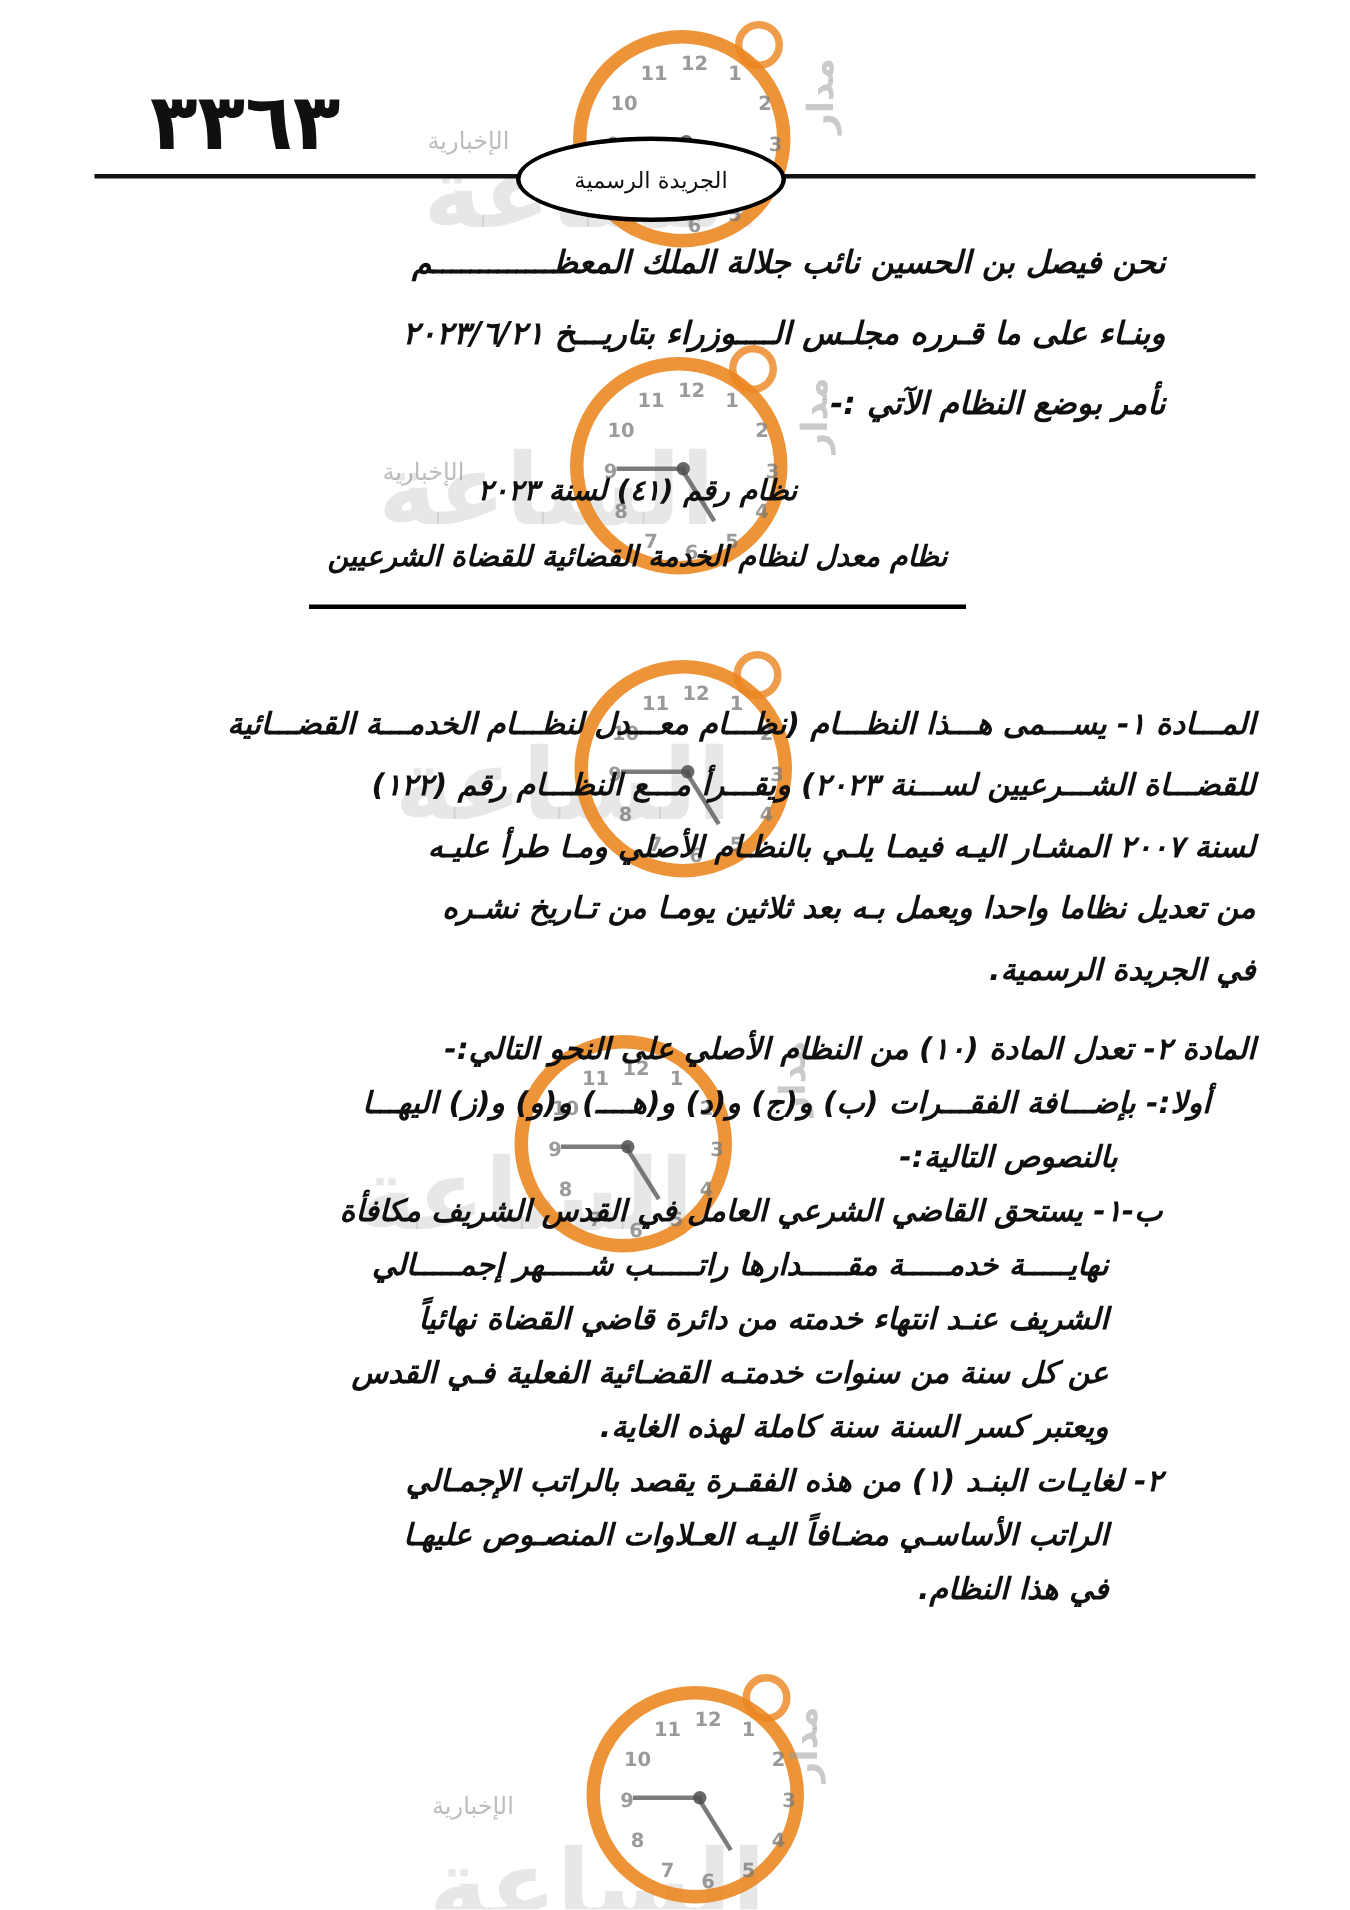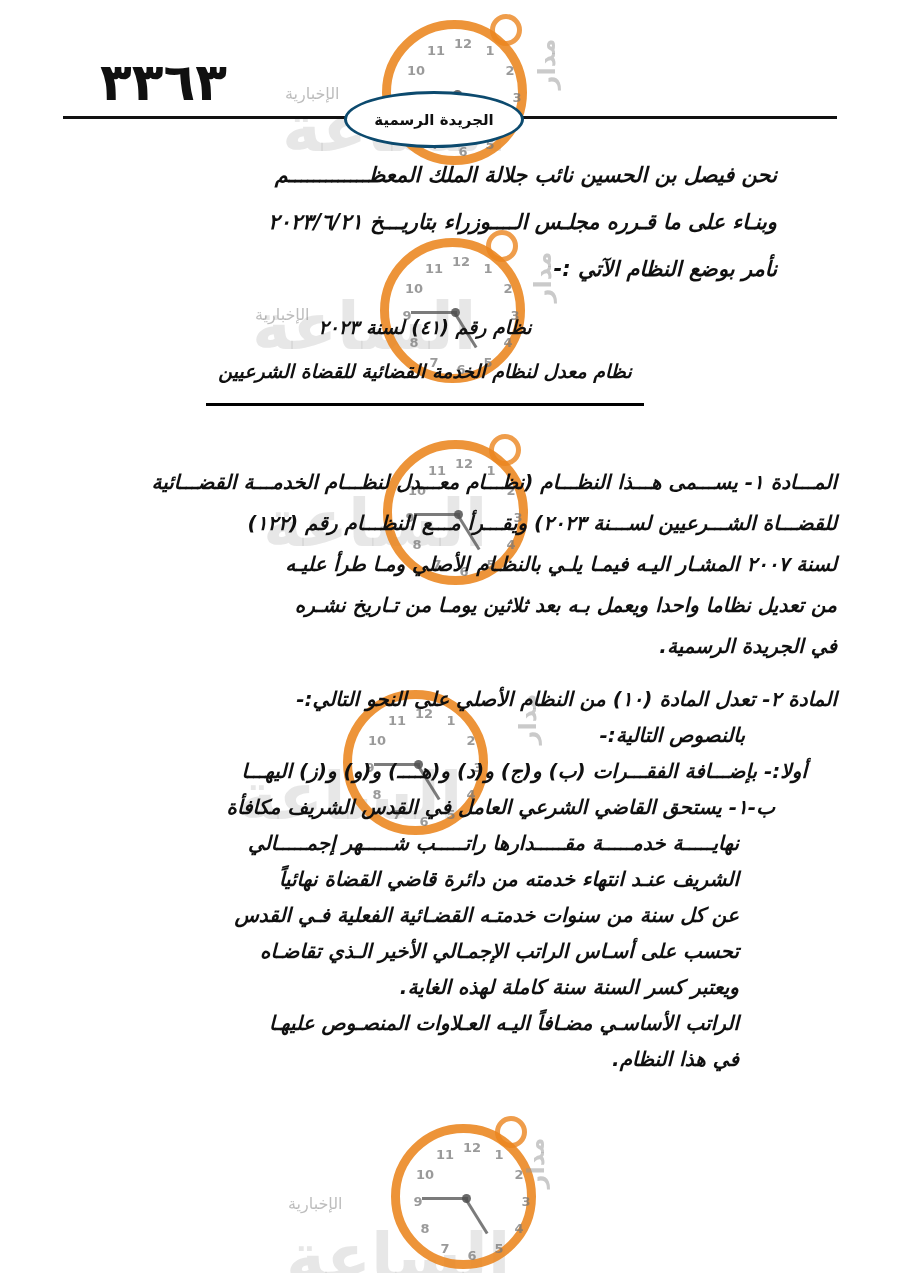--- a/index.html
+++ b/index.html
@@ -5,23 +5,23 @@
   html,body{margin:0;padding:0;background:#ffffff;}
   .page{
     position:relative;width:900px;height:1273px;background:#ffffff;
     overflow:hidden;font-family:"DejaVu Sans",sans-serif;color:#101010;
   }
   
   .page-number{position:absolute;top:52px;left:100px;font-size:52px;font-weight:bold;z-index:2;letter-spacing:2px;}
   .header-rule{position:absolute;top:116px;left:63px;width:774px;height:3px;background:#111;z-index:2;}
   .gazette-oval{
     position:absolute;top:91px;left:344px;width:174px;height:51px;
-    border:3px solid #0c4a6e;border-radius:50%;background:#fff;z-index:3;
+    border:3px solid #000000;border-radius:50%;background:#fff;z-index:3;
     display:flex;align-items:center;justify-content:center;
-    font-size:15px;font-weight:bold;direction:rtl;
+    font-size:15px;font-weight:normal;direction:rtl;
   }
   
   .content{
     position:absolute;top:152px;left:63px;width:774px;z-index:2;
     direction:rtl;text-align:right;font-weight:bold;color:#101010;
   }
   .line{white-space:nowrap;font-style:italic;}
   .preamble{padding-right:60px;font-size:21px;line-height:47px;}
   .title-block{margin-top:12px;text-align:center;font-size:19px;line-height:44px;position:relative;left:-25px;}
   .title-underline{width:438px;height:0;border-top:3px solid #000;margin:10px auto 0;}
@@ -199,28 +199,28 @@
       <div class="line">المـــادة ١- يســـمى هـــذا النظـــام (نظـــام معـــدل لنظـــام الخدمـــة القضـــائية</div>
       <div class="line">للقضـــاة الشـــرعيين لســـنة ٢٠٢٣) ويقـــرأ مـــع النظـــام رقم (١٢٢)</div>
       <div class="line">لسنة ٢٠٠٧ المشـار اليـه فيمـا يلـي بالنظـام الأصلي ومـا طرأ عليـه</div>
       <div class="line">من تعديل نظاما واحدا ويعمل بـه بعد ثلاثين يومـا من تـاريخ نشـره</div>
       <div class="line">في الجريدة الرسمية.</div>
     </div>
 
     <div class="article article-2">
       <div class="line">المادة ٢- تعدل المادة (١٠) من النظام الأصلي على النحو التالي:-</div>
 
+      <div class="line ind-1">أولا:- بإضـــافة الفقـــرات (ب) و(ج) و(د) و(هــــ) و(و) و(ز) اليهـــا</div>
       <div class="line ind-1b">بالنصوص التالية:-</div>
-      <div class="line ind-1">أولا:- بإضـــافة الفقـــرات (ب) و(ج) و(د) و(هــــ) و(و) و(ز) اليهـــا</div>
 
       <div class="line ind-2">ب-١- يستحق القاضي الشرعي العامل في القدس الشريف مكافأة</div>
       <div class="line ind-2b">نهايـــــة خدمـــــة مقـــــدارها راتـــــب شـــــهر إجمـــــالي</div>
       <div class="line ind-2b">الشريف عنـد انتهاء خدمته من دائرة قاضي القضاة نهائياً</div>
       <div class="line ind-2b">عن كل سنة من سنوات خدمتـه القضـائية الفعلية فـي القدس</div>
-      <div class="line ind-2b">تحسب على أسـاس الراتب الإجمـالي الأخير الـذي تقاضـاه</div>
       <div class="line ind-2b">ويعتبر كسر السنة سنة كاملة لهذه الغاية.</div>
 
+      <div class="line ind-2">٢- لغايـات البنـد (١) من هذه الفقـرة يقصد بالراتب الإجمـالي</div>
       <div class="line ind-2b">الراتب الأساسـي مضـافاً اليـه العـلاوات المنصـوص عليهـا</div>
       <div class="line ind-2b">في هذا النظام.</div>
     </div>
 
   </div>
 </div>
 
 </body></html>

